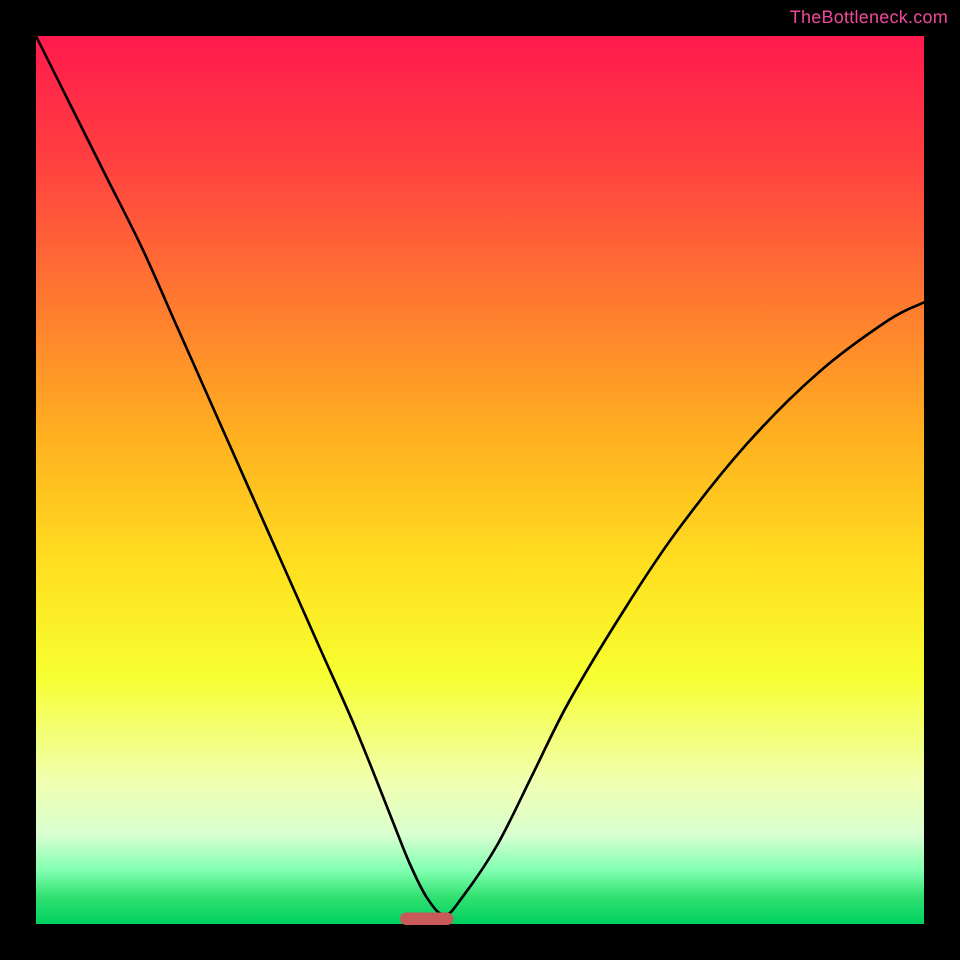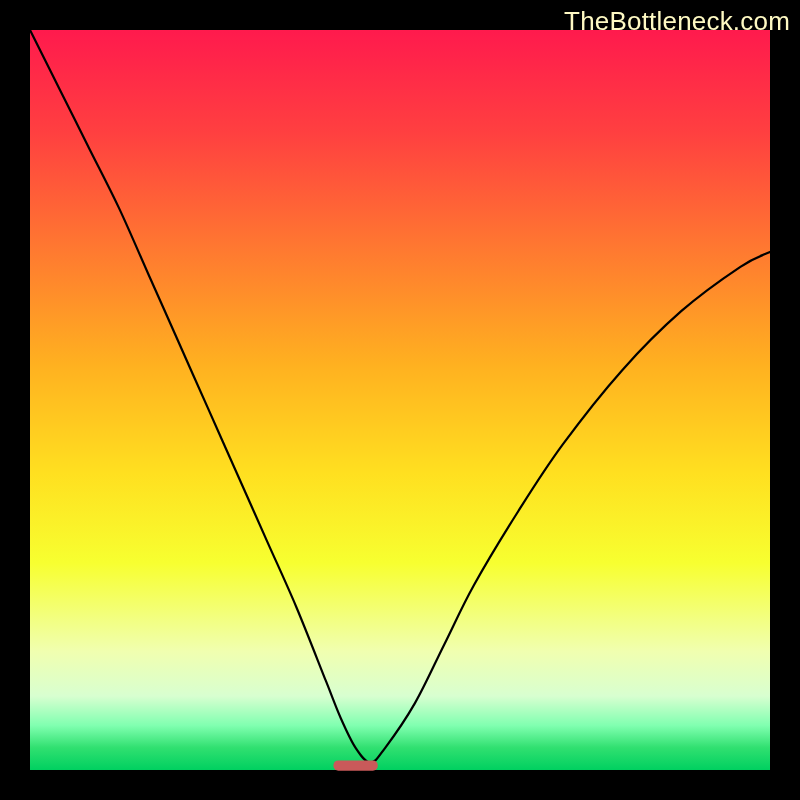--- a/index.html
+++ b/index.html
@@ -37,22 +37,22 @@
       #d8ffd0 90%,
       #80ffb0 94%,
       #30e070 97%,
       #00d060 100%
     );
   }
   .watermark {
     position: absolute;
     top: 6px;
     right: 10px;
-    color: #fef9c3;
-    font-size: 26px;
+    color: #ec4899;
+    font-size: 15px;
     font-weight: 400;
     letter-spacing: 0.2px;
   }
   svg.curve {
     position: absolute;
     left: 0;
     top: 0;
     width: 740px;
     height: 740px;
     overflow: visible;

